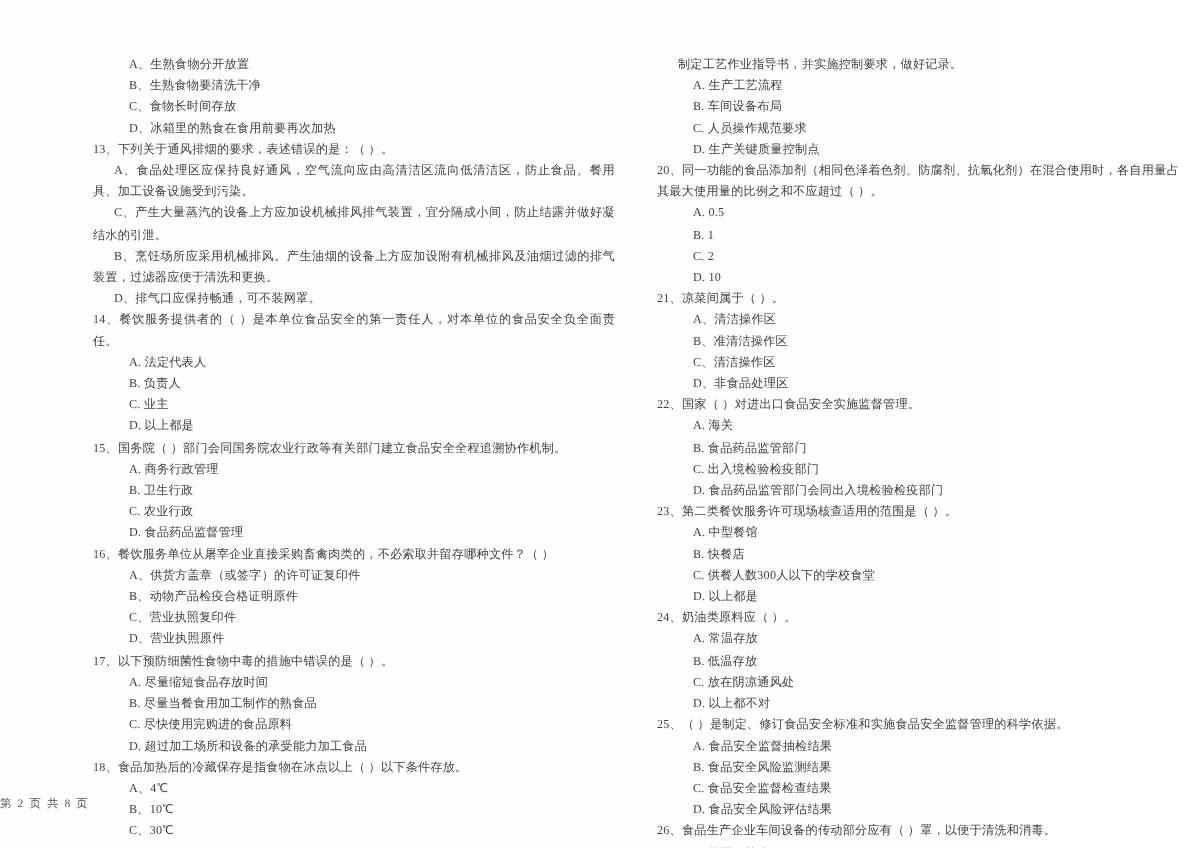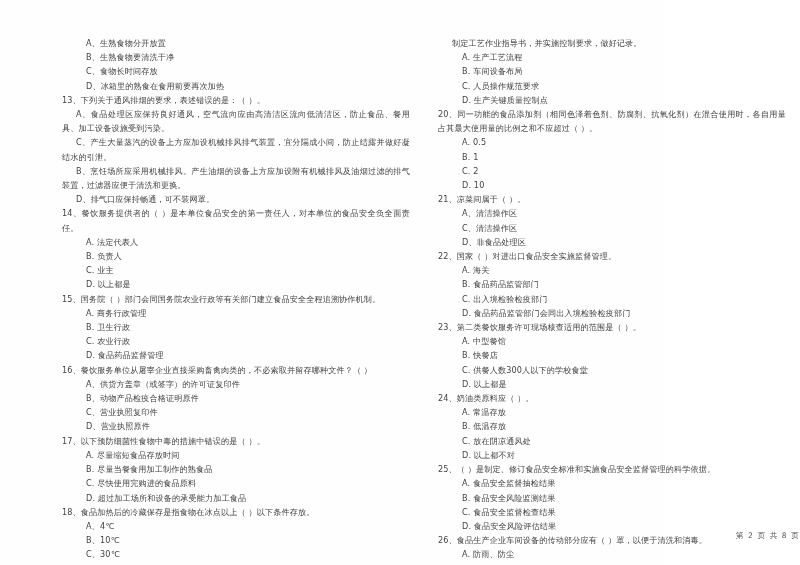--- a/index.html
+++ b/index.html
@@ -14,20 +14,21 @@
     overflow: hidden;
     font-family: "DejaVu Sans", "Liberation Sans", sans-serif;
     color: #2b2b2b;
     position: relative;
   }
   .page {
     position: relative;
     width: 664px;
     height: 565px;
     background: #fefefe;
+    font-family: Liberation Serif, serif;
   }
   .columns {
     position: absolute;
     top: 36px;
     left: 0;
     width: 800px;
     display: flex;
     flex-direction: row;
     align-items: flex-start;
   }
@@ -60,21 +61,21 @@
     margin: 0;
     padding-left: 24px;
     white-space: nowrap;
     letter-spacing: 0.15px;
   }
   .footer {
     position: absolute;
     left: 0;
     top: 531px;
     width: 800px;
-    text-align: right;
+    text-align: left;
     font-size: 7.6px;
     color: #56565a;
     letter-spacing: 1.1px;
   }
 </style>
 </head>
 <body>
 
 <div class="page">
 
@@ -134,20 +135,21 @@
       <div class="opt">D. 生产关键质量控制点</div>
 
       <div class="q stem">20、同一功能的食品添加剂（相同色泽着色剂、防腐剂、抗氧化剂）在混合使用时，各自用量占其最大使用量的比例之和不应超过（        ）。</div>
       <div class="opt">A. 0.5</div>
       <div class="opt">B. 1</div>
       <div class="opt">C. 2</div>
       <div class="opt">D. 10</div>
 
       <div class="q stem">21、凉菜间属于（        ）。</div>
       <div class="opt">A、清洁操作区</div>
+      <div class="opt">B、准清洁操作区</div>
       <div class="opt">C、清洁操作区</div>
       <div class="opt">D、非食品处理区</div>
 
       <div class="q stem">22、国家（        ）对进出口食品安全实施监督管理。</div>
       <div class="opt">A. 海关</div>
       <div class="opt">B. 食品药品监管部门</div>
       <div class="opt">C. 出入境检验检疫部门</div>
       <div class="opt">D. 食品药品监管部门会同出入境检验检疫部门</div>
 
       <div class="q stem">23、第二类餐饮服务许可现场核查适用的范围是（        ）。</div>

